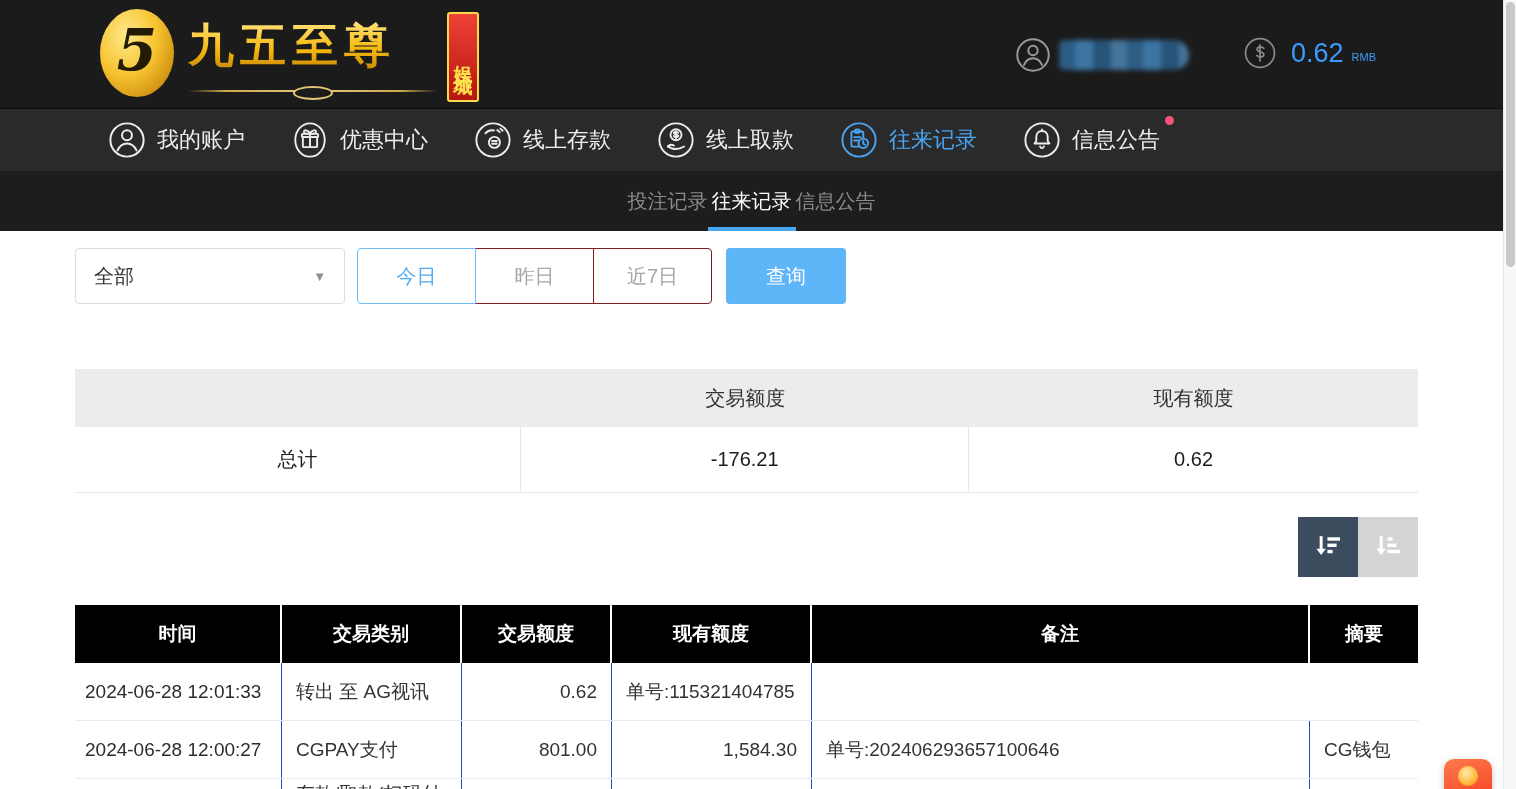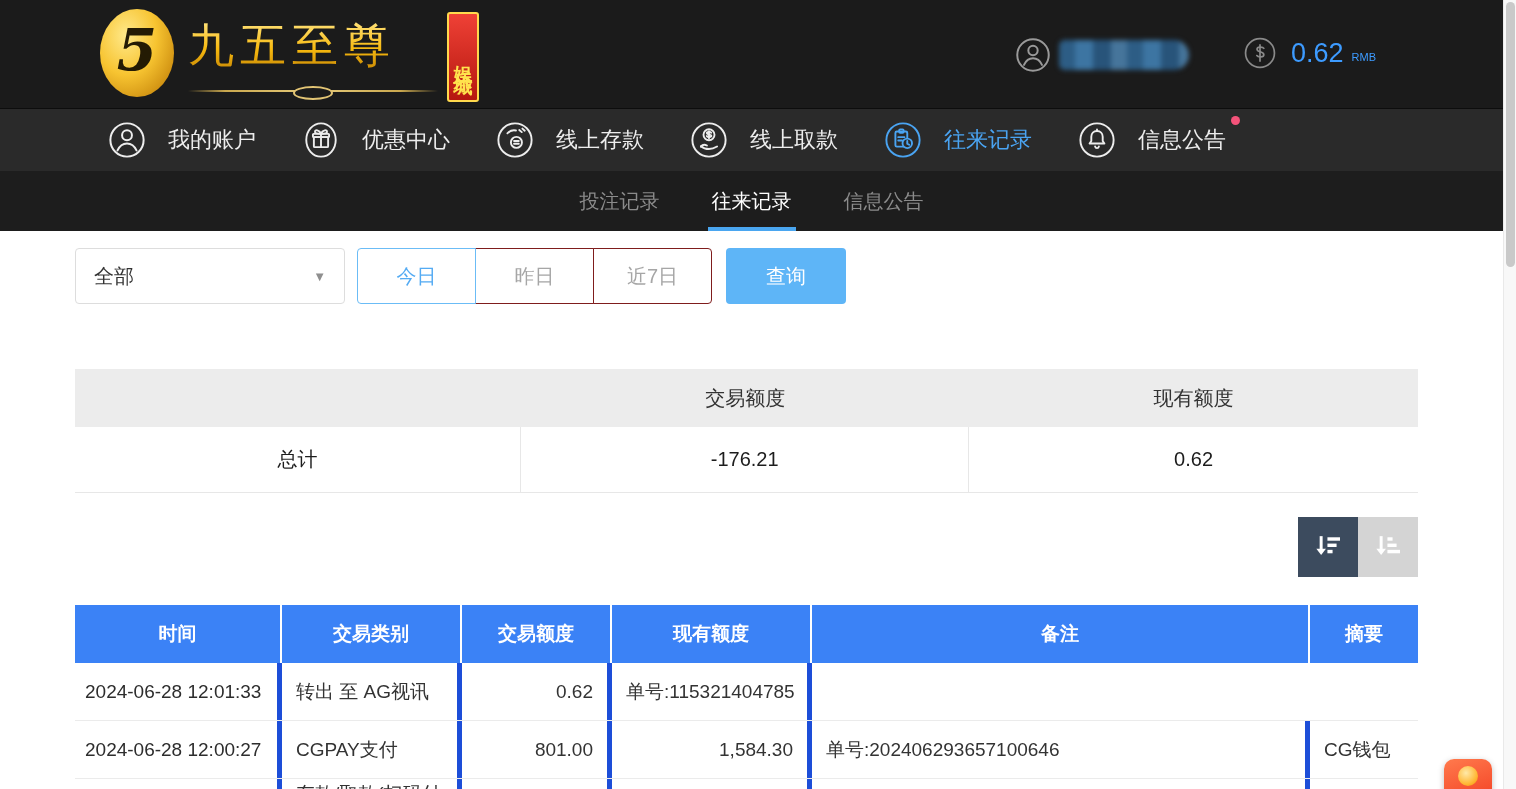--- a/index.html
+++ b/index.html
@@ -12,21 +12,21 @@
 
   
   .topbar{height:108px;background:#1b1b1b;position:relative}
   .logo{position:absolute;left:100px;top:9px;display:flex;align-items:flex-start;cursor:pointer}
   .logo-oval{width:74px;height:88px;border-radius:50%;
     background:radial-gradient(ellipse at 35% 30%,#ffe98a,#f7c431 45%,#c9880c 85%,#a86d05);
     display:flex;align-items:center;justify-content:center;flex:0 0 auto}
   .logo-oval span{font-family:"DejaVu Serif",serif;font-style:italic;font-weight:bold;
     font-size:58px;color:#241b04;transform:translateY(-3px)}
   .brand-wrap{margin-left:14px;margin-top:6px;position:relative}
-  .brand-name{font-size:46px;font-weight:normal;letter-spacing:6px;white-space:nowrap;
+  .brand-name{font-size:46px;font-weight:bold;letter-spacing:6px;white-space:nowrap;
     background:linear-gradient(180deg,#ffe27a 10%,#f7b90f 55%,#b97a02);
     -webkit-background-clip:text;background-clip:text;color:transparent}
   .flourish{margin-top:8px;height:12px;position:relative;width:250px;margin-left:auto;margin-right:auto}
   .flourish .line{position:absolute;top:5px;left:0;right:0;height:2px;
     background:linear-gradient(90deg,transparent,#caa84e 15%,#e7cc7c 50%,#caa84e 85%,transparent)}
   .flourish .knot{position:absolute;left:50%;top:1px;transform:translateX(-50%);
     width:36px;height:10px;border:2px solid #e2c474;border-radius:50%;background:#1b1b1b}
   .badge{margin-left:9px;margin-top:3px;width:28px;height:86px;
     background:linear-gradient(180deg,#ef4136,#b5170f);border:2px solid #ffd94d;border-radius:3px;
     color:#ffe34d;writing-mode:vertical-rl;text-orientation:upright;font-size:19px;font-weight:bold;
@@ -36,28 +36,28 @@
   .username-blur{margin-left:8px;width:130px;height:30px;border-radius:6px 16px 16px 6px;
     background:repeating-linear-gradient(90deg,#2d5d85 0 16px,#3d75a2 16px 34px,#28547a 34px 52px,#46759b 52px 68px);
     filter:blur(2.5px)}
   .balance-cluster{position:absolute;left:1243px;top:36px;display:flex;align-items:center;color:#3d9bff;cursor:pointer}
   .balance-amount{margin-left:14px;font-size:27px}
   .balance-cur{margin-left:8px;font-size:11px;margin-top:7px}
 
   
   .navbar{height:62px;background:#2a2a2a;border-top:1px solid #0d0d0d;
     display:flex;align-items:center;padding-left:108px;gap:46px}
-  .nav-item{display:flex;align-items:center;gap:22px;color:#ededed;font-size:22px;
+  .nav-item{display:flex;align-items:center;gap:11px;color:#ededed;font-size:22px;
     position:relative;cursor:pointer;white-space:nowrap}
   .nav-item.active{color:#4aa4f2}
   .nav-item svg{display:block}
   .nav-dot{position:absolute;top:-5px;right:-14px;width:9px;height:9px;border-radius:50%;background:#f4537a}
 
   
-  .subtabs{height:60px;background:#1d1d1d;display:flex;justify-content:center;gap:48px}
+  .subtabs{height:60px;background:#1d1d1d;display:flex;justify-content:center;}
   .subtab{position:relative;color:#8b8b8b;font-size:20px;display:flex;align-items:center;
     cursor:pointer;padding:0 2px;white-space:nowrap}
   .subtab.active{color:#fff}
   .subtab .underline{display:none}
   .subtab.active .underline{display:block;position:absolute;bottom:0;left:-2px;right:-2px;height:4px;background:#4aa6f0}
 
   
   .content{padding:0 85px 0 75px}
   .filter-row{margin-top:17px;display:flex;align-items:center}
   .select{width:232px;height:54px;border:1px solid #ddd;border-radius:4px;display:flex;
@@ -86,26 +86,26 @@
 
   
   .sort-row{margin-top:24px;display:flex;justify-content:flex-end}
   .sort-btn{width:60px;height:60px;display:flex;align-items:center;justify-content:center;cursor:pointer}
   .sort-btn.active{background:#3c4b5e}
   .sort-btn.inactive{background:#d4d4d4}
 
   
   .dtable{margin-top:28px}
   .dhead,.drow{display:grid;grid-template-columns:207px 180px 150px 200px 498px 1fr}
-  .dhead{background:#3b82f6;height:58px}
+  .dhead{background:#000000;height:58px}
   .dhead div{display:flex;align-items:center;justify-content:center;color:#fff;font-size:19px;
     font-weight:bold;border-right:2px solid #fff;box-sizing:border-box}
   .dhead div:last-child{border-right:none}
   .drow{height:57px;border-bottom:1px solid #ebebeb}
-  .drow div{display:flex;align-items:center;font-size:19px;color:#333;border-right:5px solid #1d4ed8;
+  .drow div{display:flex;align-items:center;font-size:19px;color:#333;border-right:1px solid #1d4ed8;
     padding:0 14px;box-sizing:border-box;overflow:hidden;white-space:nowrap}
   .drow div:last-child{border-right:none}
   .cell-time{padding-left:10px !important;color:#2d2d2d !important}
   .cell-amount,.cell-balance{justify-content:flex-end}
   .drow.partial{border-bottom:none}
   .drow.partial div{align-items:flex-start;padding-top:2px}
 
   
   .scrollbar{position:absolute;right:0;top:0;width:13px;height:789px;background:#f8f8f8;border-left:1px solid #e9e9e9;box-sizing:border-box}
   .scroll-thumb{position:absolute;left:2px;top:2px;width:9px;height:265px;background:#c9c9c9;border-radius:5px;cursor:pointer}

